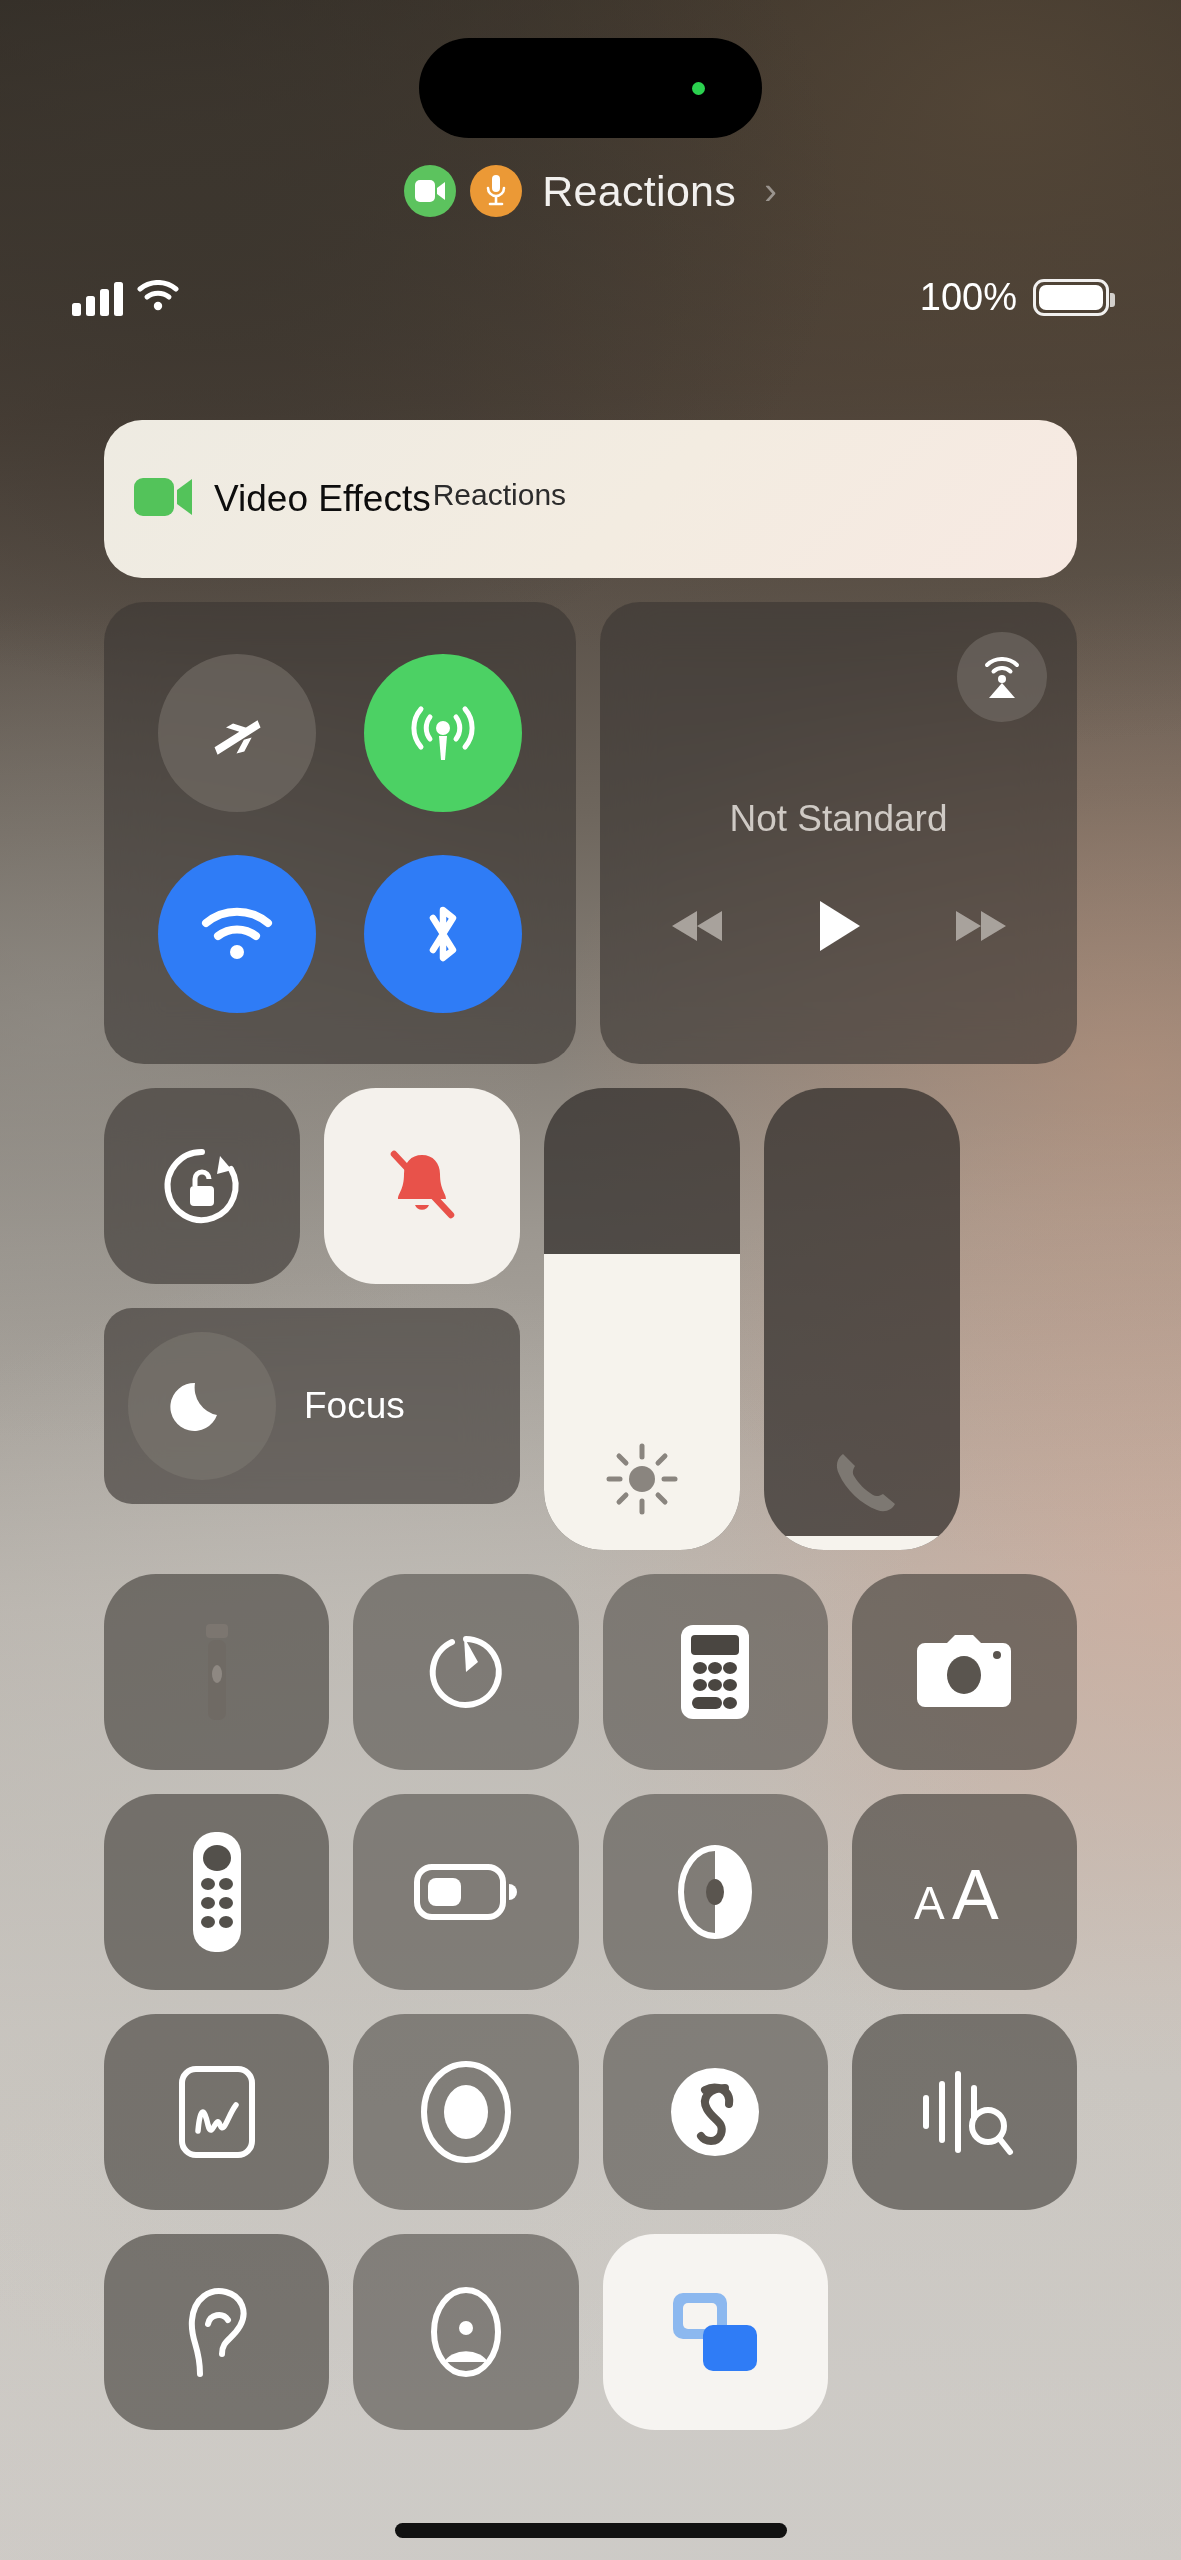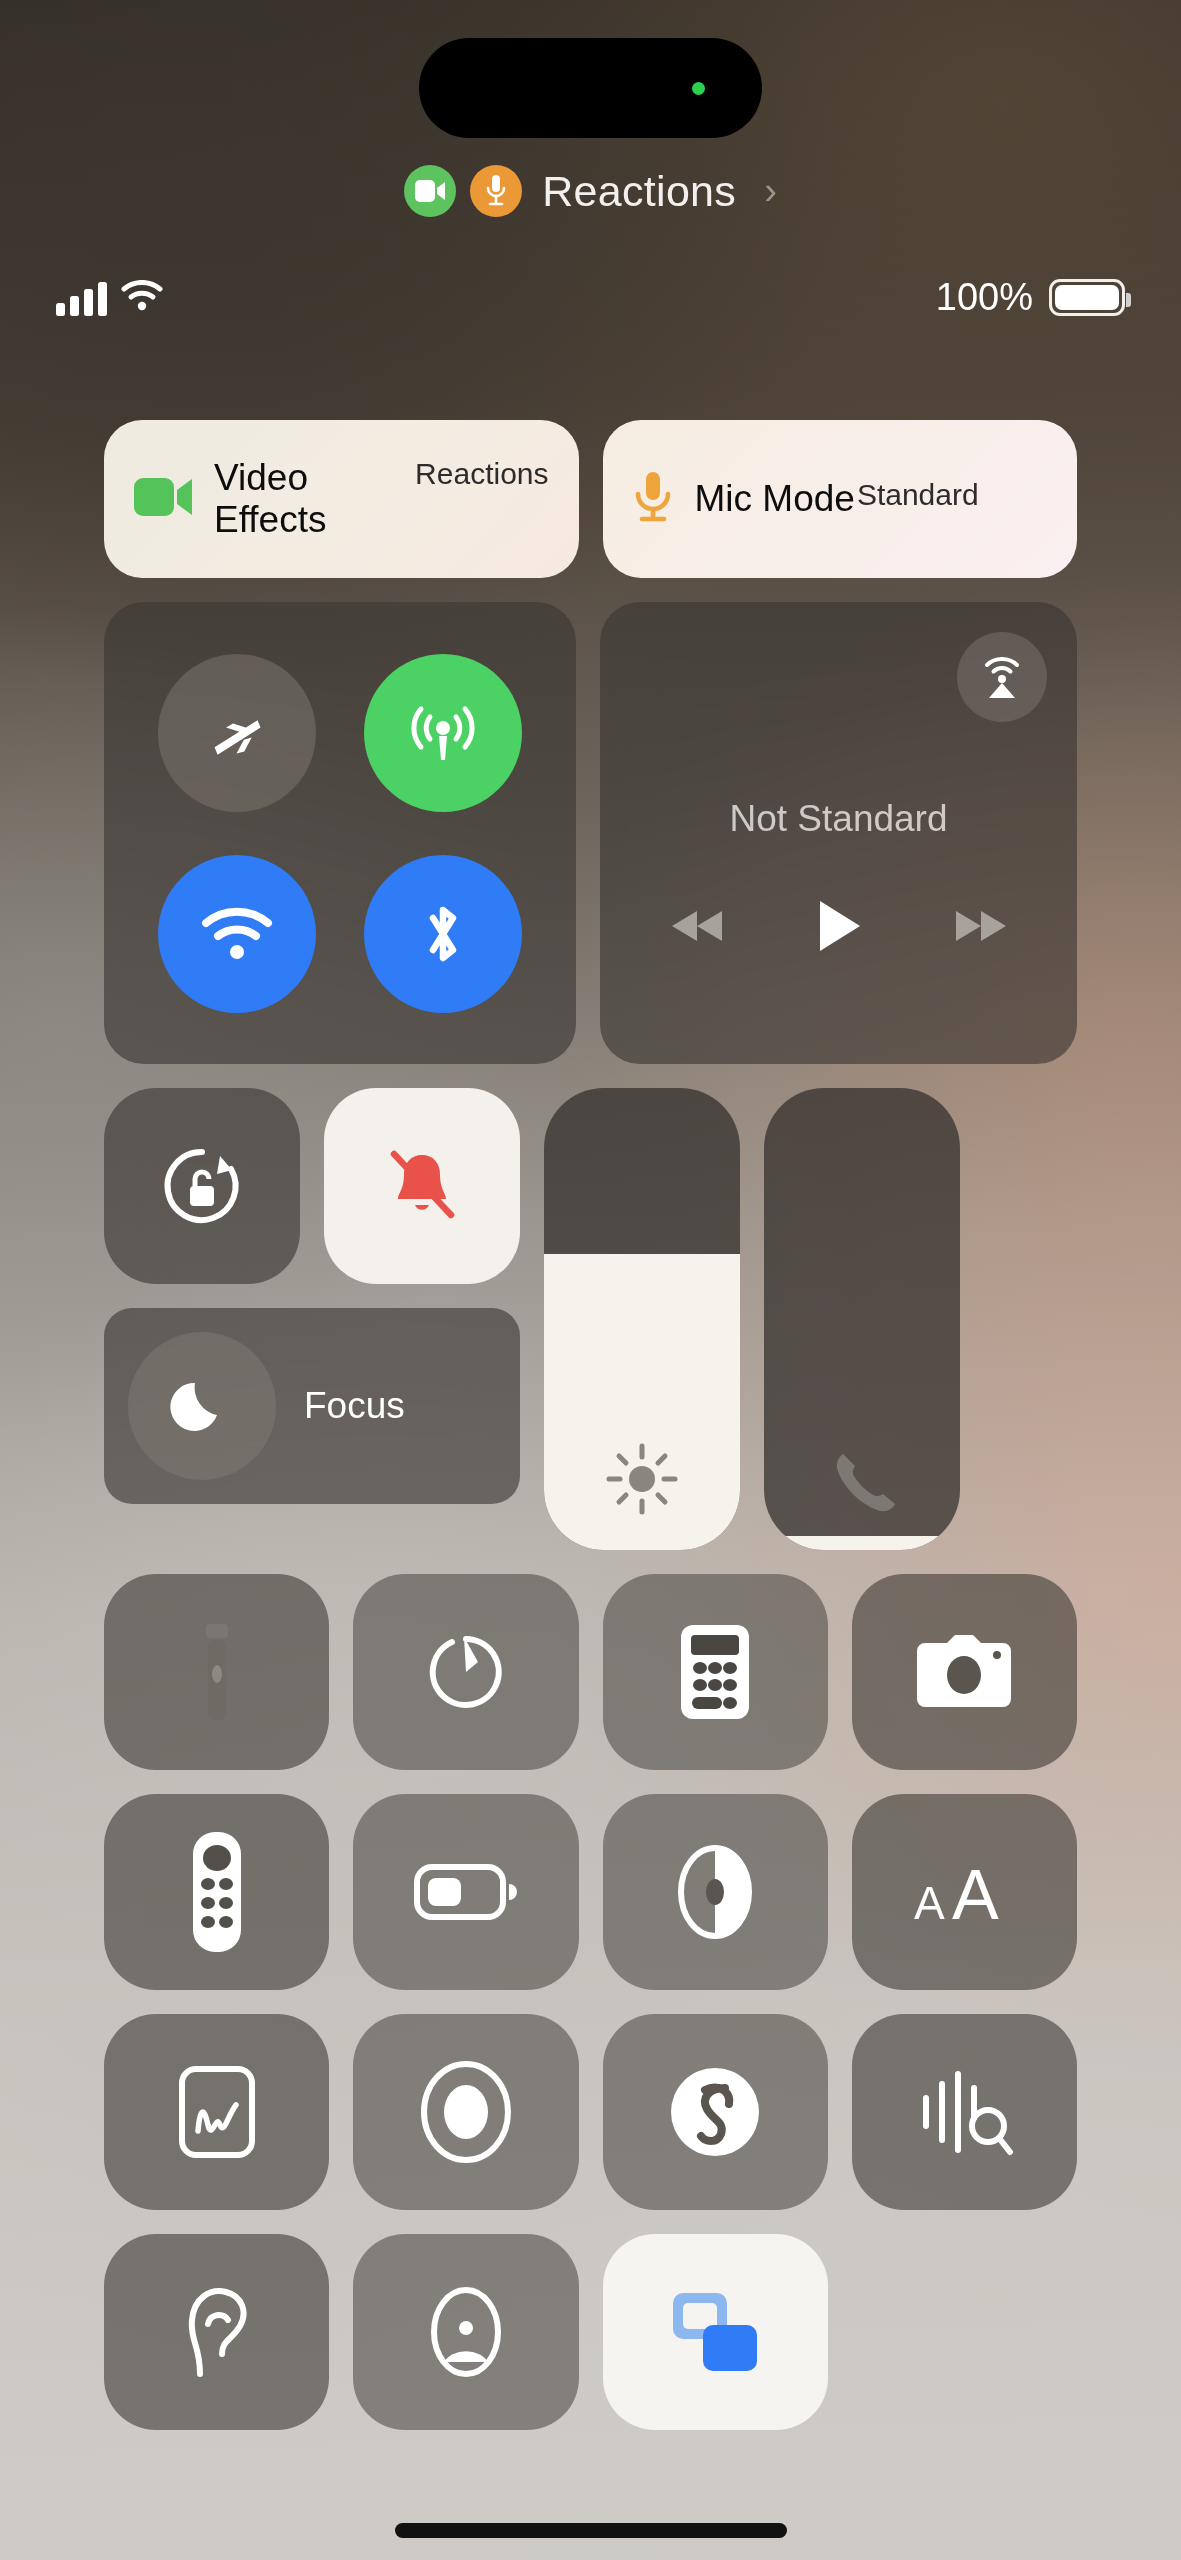--- a/index.html
+++ b/index.html
@@ -41,21 +41,21 @@
   }
   .ft-badge { width: 52px; height: 52px; border-radius: 50%; display: flex; align-items: center; justify-content: center; }
   .ft-badge.green { background: #5cc35e; }
   .ft-badge.orange { background: #eb9936; }
   #ft-label { font-size: 43px; color: #f2f0ee; letter-spacing: .3px; margin-left: 6px; }
   #ft-chevron { font-size: 38px; color: #9a948e; margin-left: 14px; font-weight: 300; }
   
   #statusbar {
     position: absolute; left: 0; top: 276px; width: 100%;
     display: flex; align-items: center; justify-content: space-between;
-    padding: 0 56px;
+    padding: 0 72px;
   }
   #sb-left { display: flex; align-items: flex-end; gap: 14px; }
   .bars { display: flex; align-items: flex-end; gap: 5px; height: 34px; }
   .bars i { display: block; width: 9px; background: #fff; border-radius: 2.5px; }
   .bars i:nth-child(1) { height: 13px; }
   .bars i:nth-child(2) { height: 20px; }
   .bars i:nth-child(3) { height: 27px; }
   .bars i:nth-child(4) { height: 34px; }
   #sb-right { display: flex; align-items: center; gap: 16px; }
   #batt-pct { font-size: 38px; color: #fff; font-weight: 400; }
@@ -160,34 +160,20 @@
       <div class="ft-tile" id="tile-video">
         <span>
           <svg width="58" height="42" viewBox="0 0 58 42">
               <rect x="0" y="2" width="40" height="38" rx="9" fill="#53c35a"></rect>
               <path d="M43 14 L58 3 L58 39 L43 28 Z" fill="#53c35a"></path>
             </svg>
         </span>
         <span class="txt">
           <span class="t1">Video Effects</span>
           <span class="t2">Reactions</span>
-        </span>
-      </div>
-      <div class="ft-tile" id="tile-mic">
-        <span>
-          <svg width="40" height="54" viewBox="0 0 40 54">
-              <rect x="13" y="2" width="14" height="28" rx="7" fill="#eda53c"></rect>
-              <path d="M5 24 a15 15 0 0 0 30 0" fill="none" stroke="#eda53c" stroke-width="4.6" stroke-linecap="round"></path>
-              <line x1="20" y1="38" x2="20" y2="47" stroke="#eda53c" stroke-width="4.6"></line>
-              <line x1="9" y1="49" x2="31" y2="49" stroke="#eda53c" stroke-width="4.6" stroke-linecap="round"></line>
-            </svg>
-        </span>
-        <span class="txt">
-          <span class="t1">Mic Mode</span>
-          <span class="t2">Standard</span>
         </span>
       </div>
     </div>
 
     <div class="row">
       <div id="conn" class="module dark">
         <span class="conn-btn c-off">
           <svg width="66" height="66" viewBox="0 0 66 66">
               <path d="M8 38 L58 29 L58 37 L8 46 Z M26 24 L34 23 L46 33 L38 34 Z M26 52 L34 53 L46 43 L38 42 Z" fill="#fff" transform="rotate(-22 33 36)"></path>
             </svg>

